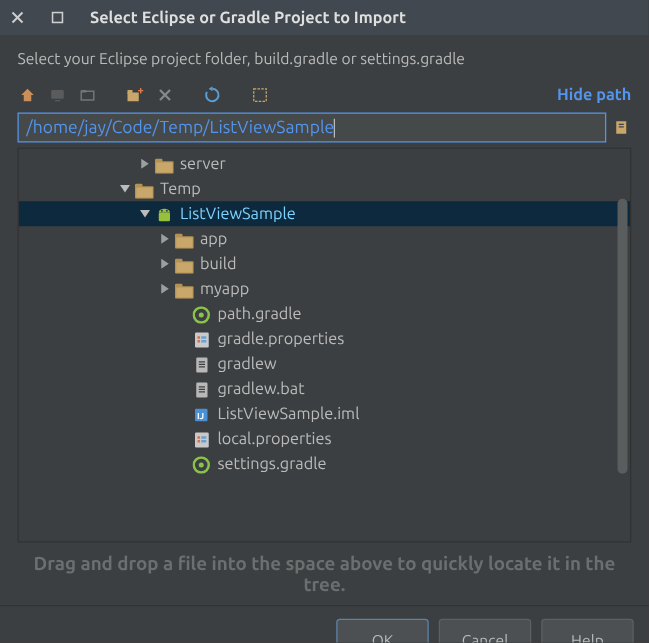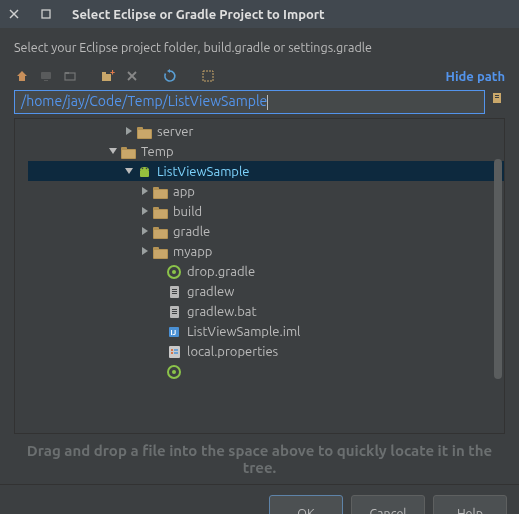--- a/index.html
+++ b/index.html
@@ -23,39 +23,38 @@
 .titlebar .title { color: #dfdfdf; font-weight: bold; font-size: 13px; }
 .content { padding: 12px 14px 0 14px; }
 .instruction { color: #bbbbbb; font-size: 12.5px; margin-bottom: 14px; }
 .toolbar {
   display: flex; align-items: center; gap: 8px;
   margin-bottom: 6px;
 }
 .tool-icon { width: 16px; height: 16px; display: flex; align-items: center; justify-content: center; cursor: pointer; }
 .spacer { flex: 1; }
 .hide-path { color: #5394ec; font-size: 13px; cursor: pointer; font-weight: bold; }
-.path-row { display: flex; gap: 4px; margin-bottom: 4px; }
+.path-row { display: flex; align-items: center; gap: 4px; margin-bottom: 4px; }
 .path-input {
   flex: 1;
   background: #45494a;
   border: 1px solid #5394ec;
   padding: 2px 6px;
   color: #d8d8d8;
   font-size: 14px;
   height: 24px;
 }
 .path-input .path-text { color: #5394ec; }
 .path-cursor { display: inline-block; width: 1px; height: 15px; background: #bbb; vertical-align: middle; }
 .tree-scroll {
   height: 316px;
   background: #3c3f41;
   border: 1px solid #323232;
   overflow: hidden;
   position: relative;
-  padding-left: 13px;
 }
 .tree { padding: 2px 0; }
 .tree-row {
   display: flex; align-items: center;
   height: 20px;
   padding-left: 8px;
   cursor: pointer;
   white-space: nowrap;
 }
 .tree-row.selected { background: #0d293e; color: #7dd3fc; }
@@ -259,109 +258,108 @@
               <path d="M1 0 L7 4 L1 8 Z" fill="#9aa0a0"></path>
             </svg>
           </span>
           <span class="node-icon">
             <svg width="15" height="13">
               <rect x="0" y="3" width="15" height="10" fill="#b39254" rx="1"></rect>
               <rect x="0" y="1" width="6" height="4" fill="#b39254" rx="1"></rect>
               <rect x="1" y="4" width="13" height="8" fill="#c9a76a"></rect>
             </svg>
           </span>
-          <span class="node-label">gradle</span>
-        </div>
-        <div class="tree-row">
-          <span class="indent" style="width: 104px;"></span>
-          <span class="arrow">
-            <svg width="8" height="8">
-              <path d="M1 0 L7 4 L1 8 Z" fill="#9aa0a0"></path>
-            </svg>
-          </span>
-          <span class="node-icon">
-            <svg width="15" height="13">
-              <rect x="0" y="3" width="15" height="10" fill="#b39254" rx="1"></rect>
-              <rect x="0" y="1" width="6" height="4" fill="#b39254" rx="1"></rect>
-              <rect x="1" y="4" width="13" height="8" fill="#c9a76a"></rect>
-            </svg>
-          </span>
           <span class="node-label">myapp</span>
         </div>
         <div class="tree-row">
           <span class="indent" style="width: 118px;"></span>
           <span class="arrow"></span>
           <span class="node-icon">
             <svg width="14" height="14">
               <circle cx="7" cy="7" r="6" fill="none" stroke="#8bc34a" stroke-width="2"></circle>
               <circle cx="7" cy="7" r="2" fill="#8bc34a"></circle>
             </svg>
           </span>
-          <span class="node-label">drop.gradle</span>
-        </div>
-        <div class="tree-row">
-          <span class="indent" style="width: 118px;"></span>
-          <span class="arrow"></span>
-          <span class="node-icon">
-            <svg width="13" height="14">
-              <rect x="2" y="1" width="9" height="12" fill="#b8b8b8" rx="1"></rect>
-              <rect x="4" y="4" width="5" height="1" fill="#3c3f41"></rect>
-              <rect x="4" y="6" width="5" height="1" fill="#3c3f41"></rect>
-              <rect x="4" y="8" width="5" height="1" fill="#3c3f41"></rect>
-            </svg>
-          </span>
-          <span class="node-label">gradlew</span>
-        </div>
-        <div class="tree-row">
-          <span class="indent" style="width: 118px;"></span>
-          <span class="arrow"></span>
-          <span class="node-icon">
-            <svg width="13" height="14">
-              <rect x="2" y="1" width="9" height="12" fill="#b8b8b8" rx="1"></rect>
-              <rect x="4" y="4" width="5" height="1" fill="#3c3f41"></rect>
-              <rect x="4" y="6" width="5" height="1" fill="#3c3f41"></rect>
-              <rect x="4" y="8" width="5" height="1" fill="#3c3f41"></rect>
-            </svg>
-          </span>
-          <span class="node-label">gradlew.bat</span>
-        </div>
-        <div class="tree-row">
-          <span class="indent" style="width: 118px;"></span>
-          <span class="arrow"></span>
-          <span class="node-icon">
-            <svg width="14" height="14">
-              <rect x="2" y="2" width="10" height="10" fill="#4a90d4" rx="1"></rect>
-              <text x="3.5" y="10" font-size="7" fill="#fff" font-weight="bold">IJ</text>
-            </svg>
-          </span>
-          <span class="node-label">ListViewSample.iml</span>
+          <span class="node-label">path.gradle</span>
         </div>
         <div class="tree-row">
           <span class="indent" style="width: 118px;"></span>
           <span class="arrow"></span>
           <span class="node-icon">
             <svg width="13" height="14">
               <rect x="1" y="1" width="11" height="12" fill="#c9c9c9" rx="1"></rect>
               <rect x="3" y="4" width="2" height="2" fill="#d4734a"></rect>
               <rect x="6" y="4" width="4" height="2" fill="#6aa0d4"></rect>
               <rect x="3" y="7" width="2" height="2" fill="#d4734a"></rect>
               <rect x="6" y="7" width="4" height="2" fill="#6aa0d4"></rect>
             </svg>
           </span>
+          <span class="node-label">gradle.properties</span>
+        </div>
+        <div class="tree-row">
+          <span class="indent" style="width: 118px;"></span>
+          <span class="arrow"></span>
+          <span class="node-icon">
+            <svg width="13" height="14">
+              <rect x="2" y="1" width="9" height="12" fill="#b8b8b8" rx="1"></rect>
+              <rect x="4" y="4" width="5" height="1" fill="#3c3f41"></rect>
+              <rect x="4" y="6" width="5" height="1" fill="#3c3f41"></rect>
+              <rect x="4" y="8" width="5" height="1" fill="#3c3f41"></rect>
+            </svg>
+          </span>
+          <span class="node-label">gradlew</span>
+        </div>
+        <div class="tree-row">
+          <span class="indent" style="width: 118px;"></span>
+          <span class="arrow"></span>
+          <span class="node-icon">
+            <svg width="13" height="14">
+              <rect x="2" y="1" width="9" height="12" fill="#b8b8b8" rx="1"></rect>
+              <rect x="4" y="4" width="5" height="1" fill="#3c3f41"></rect>
+              <rect x="4" y="6" width="5" height="1" fill="#3c3f41"></rect>
+              <rect x="4" y="8" width="5" height="1" fill="#3c3f41"></rect>
+            </svg>
+          </span>
+          <span class="node-label">gradlew.bat</span>
+        </div>
+        <div class="tree-row">
+          <span class="indent" style="width: 118px;"></span>
+          <span class="arrow"></span>
+          <span class="node-icon">
+            <svg width="14" height="14">
+              <rect x="2" y="2" width="10" height="10" fill="#4a90d4" rx="1"></rect>
+              <text x="3.5" y="10" font-size="7" fill="#fff" font-weight="bold">IJ</text>
+            </svg>
+          </span>
+          <span class="node-label">ListViewSample.iml</span>
+        </div>
+        <div class="tree-row">
+          <span class="indent" style="width: 118px;"></span>
+          <span class="arrow"></span>
+          <span class="node-icon">
+            <svg width="13" height="14">
+              <rect x="1" y="1" width="11" height="12" fill="#c9c9c9" rx="1"></rect>
+              <rect x="3" y="4" width="2" height="2" fill="#d4734a"></rect>
+              <rect x="6" y="4" width="4" height="2" fill="#6aa0d4"></rect>
+              <rect x="3" y="7" width="2" height="2" fill="#d4734a"></rect>
+              <rect x="6" y="7" width="4" height="2" fill="#6aa0d4"></rect>
+            </svg>
+          </span>
           <span class="node-label">local.properties</span>
         </div>
         <div class="tree-row">
           <span class="indent" style="width: 118px;"></span>
           <span class="arrow"></span>
           <span class="node-icon">
             <svg width="14" height="14">
               <circle cx="7" cy="7" r="6" fill="none" stroke="#8bc34a" stroke-width="2"></circle>
               <circle cx="7" cy="7" r="2" fill="#8bc34a"></circle>
             </svg>
           </span>
+          <span class="node-label">settings.gradle</span>
         </div>
       </div>
     <div class="scrollbar-v"></div>
   </div>
 
   <div class="hint">Drag and drop a file into the space above to quickly locate it in the tree.</div>
 </div>
 
 <div class="buttons">
   <div class="btn primary">OK</div>

